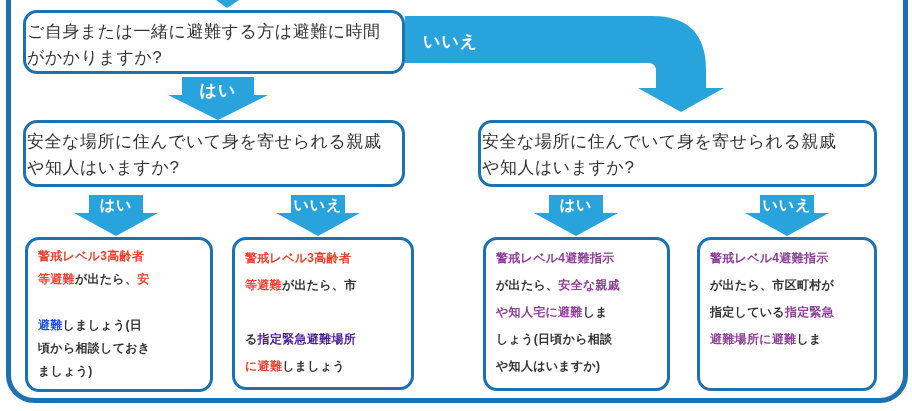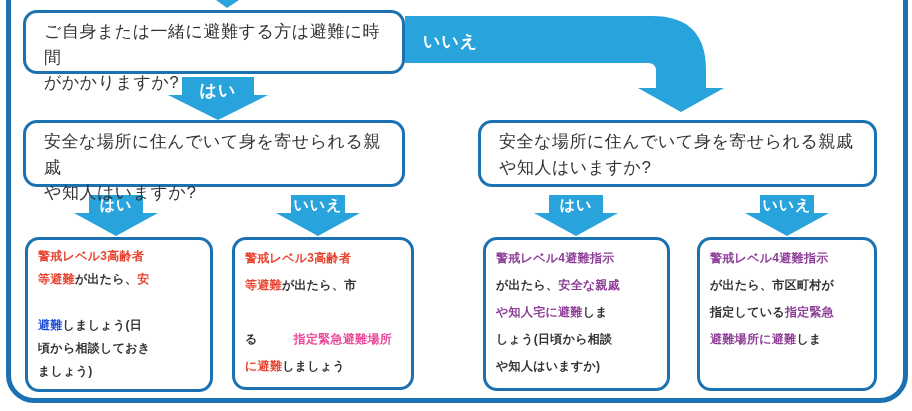--- a/index.html
+++ b/index.html
@@ -42,21 +42,21 @@
     background: #ffffff;
     border: 3.5px solid var(--border-blue);
     border-radius: 14px;
     z-index: 2;
     color: var(--text-dark);
   }
   .question-box {
     font-size: 17px;
     line-height: 25.5px;
     font-weight: 500;
-    padding: 6px 18px;
+    padding: 6px 1px;
     letter-spacing: 0.5px;
   }
   .q-top   { left: 23px;  top: 10px;  width: 382px; height: 64px; }
   .q-mid-l { left: 23px;  top: 120px; width: 382px; height: 67px; }
   .q-mid-r { left: 478px; top: 120px; width: 399px; height: 67px; }
   .outcome-box {
     font-size: 12px;
     font-weight: 600;
     padding: 5px 8px 0 10px;
     letter-spacing: 0.3px;
@@ -103,21 +103,21 @@
   </svg>
 
   <div class="flow-box question-box q-top">ご自身または一緒に避難する方は避難に時間<br>がかかりますか?</div>
 
   <div class="flow-box question-box q-mid-l">安全な場所に住んでいて身を寄せられる親戚<br>や知人はいますか?</div>
 
   <div class="flow-box question-box q-mid-r">安全な場所に住んでいて身を寄せられる親戚<br>や知人はいますか?</div>
 
   <div class="flow-box outcome-box out-1"><span style="color: rgb(232, 67, 47);">警戒レベル3高齢者</span><br><span style="color: rgb(232, 67, 47);">等避難</span><span>が出たら、</span><span style="color: rgb(232, 67, 47);">安</span><br><br><span style="color: #1d4ed8;">避難</span><span>しましょう(日</span><br><span>頃から相談しておき</span><br><span>ましょう)</span></div>
 
-  <div class="flow-box outcome-box out-2"><span style="color: rgb(232, 67, 47);">警戒レベル3高齢者</span><br><span style="color: rgb(232, 67, 47);">等避難</span><span>が出たら、市</span><br><br><span>る</span><span style="color: #ec4899; margin-left: 36px;">指定緊急避難場所</span><br><span style="color: rgb(232, 67, 47);">に避難</span><span>しましょう</span></div>
+  <div class="flow-box outcome-box out-2"><span style="color: rgb(232, 67, 47);">警戒レベル3高齢者</span><br><span style="color: rgb(232, 67, 47);">等避難</span><span>が出たら、市</span><br><br><span>る</span><span style="color: #4c1d95;">指定緊急避難場所</span><br><span style="color: rgb(232, 67, 47);">に避難</span><span>しましょう</span></div>
 
   <div class="flow-box outcome-box out-3"><span style="color: rgb(142, 62, 151);">警戒レベル4避難指示</span><br><span>が出たら、</span><span style="color: rgb(142, 62, 151);">安全な親戚</span><br><span style="color: rgb(142, 62, 151);">や知人宅に避難</span><span>しま</span><br><span>しょう(日頃から相談</span><br><span>や知人はいますか)</span></div>
 
   <div class="flow-box outcome-box out-4"><span style="color: rgb(142, 62, 151);">警戒レベル4避難指示</span><br><span>が出たら、市区町村が</span><br><span>指定している</span><span style="color: rgb(142, 62, 151);">指定緊急</span><br><span style="color: rgb(142, 62, 151);">避難場所に避難</span><span>しま</span><br></div>
 
   <span class="arrow-label lbl-yes-top">はい</span>
   <span class="arrow-label lbl-no-top">いいえ</span>
   <span class="arrow-label lbl-sm lbl-yes-left">はい</span>
   <span class="arrow-label lbl-sm lbl-no-left">いいえ</span>
   <span class="arrow-label lbl-sm lbl-yes-right">はい</span>

